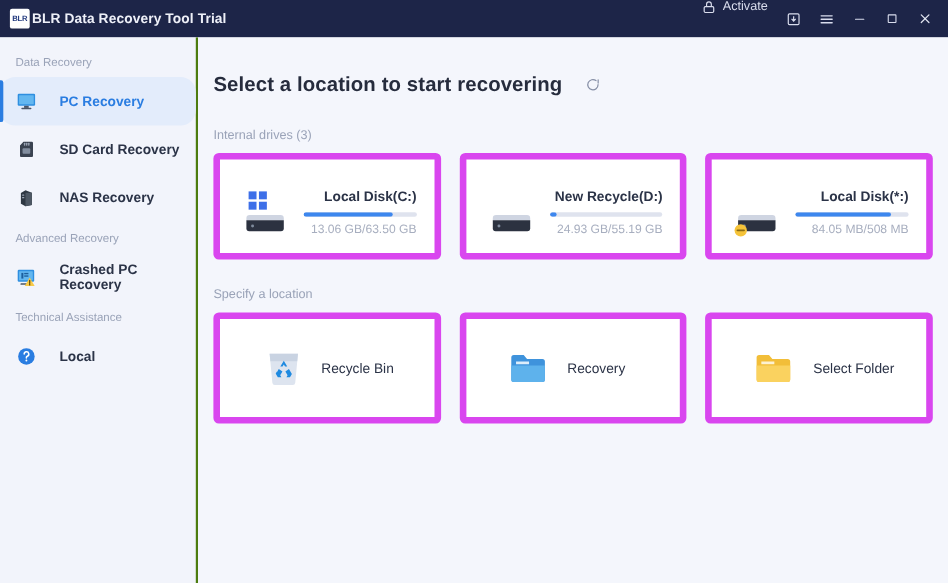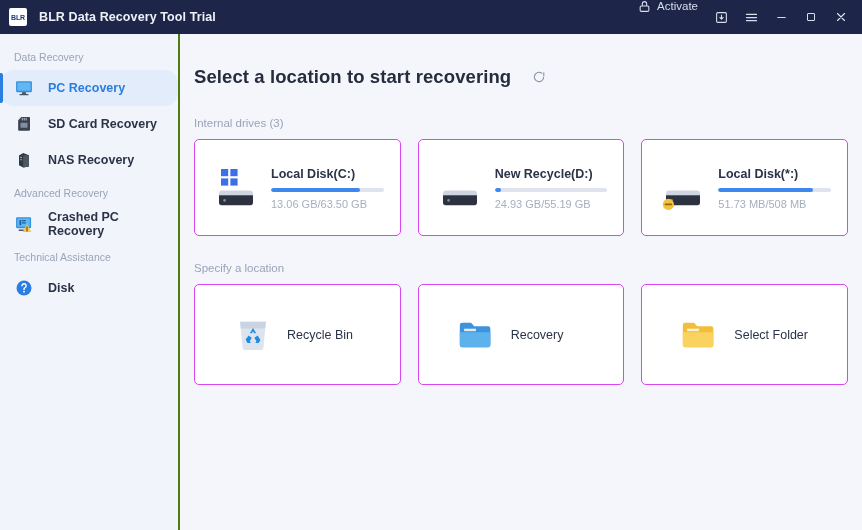--- a/index.html
+++ b/index.html
@@ -20,21 +20,21 @@
     color: #e8ebf5;
     user-select: none;
   }
   .logo-box {
     width: 18px; height: 18px; border-radius: 2px;
     background: #ffffff;
     display: flex; align-items: center; justify-content: center;
     flex: 0 0 18px;
   }
   .logo-text { font-size: 7px; font-weight: bold; color: #22397e; letter-spacing: -0.2px; }
-  .app-title { font-size: 12.5px; font-weight: bold; margin-left: 12px; color: #eef0f8; letter-spacing: .1px; }
+  .app-title { font-size: 12.5px; font-weight: bold; margin-left: 2px; color: #eef0f8; letter-spacing: .1px; }
   .tb-spacer { flex: 1 1 auto; }
   .tb-item {
     display: flex; align-items: flex-start; gap: 6px;
     height: 34px; padding: 0 8px;
     color: #d9dded; font-size: 11.5px;
   }
   .tb-btn {
     width: 30px; height: 34px;
     display: flex; align-items: center; justify-content: center;
     color: #d9dded;
@@ -50,24 +50,24 @@
     background: #f2f4fb;
     border-right: 2px solid #4d7c0f;
     padding-top: 8px;
   }
   .side-group-label {
     font-size: 10.5px; color: #9aa3b8;
     padding: 9px 0 7px 14px;
   }
   .side-item {
     position: relative;
-    height: 36px;
+    height: 44px;
     display: flex; align-items: center;
     padding-left: 14px;
-    gap: 14px;
+    gap: 20px;
     font-size: 12.5px; font-weight: bold;
     color: #2b3347;
     border-radius: 14px;
   }
   .side-item.active { background: #e3ecfb; color: #2a7de1; }
   .side-item.active::before {
     content: ""; position: absolute; left: 0; top: 3px; bottom: 3px;
     width: 3px; background: #2a7de1; border-radius: 0 2px 2px 0;
   }
   .side-icon { width: 20px; height: 20px; flex: 0 0 20px; position: relative; }
@@ -85,24 +85,25 @@
   .page-title { font-size: 18.5px; font-weight: bold; color: #262c3d; letter-spacing: .1px; }
   .refresh-icon { color: #7f88a0; display: flex; align-items: center; }
 
   .section-label { font-size: 11.5px; color: #9aa3b8; margin-bottom: 10px; }
 
   .card-grid { display: flex; gap: 17px; }
   .card {
     flex: 1 1 0; min-width: 0;
     height: 97px;
     background: #ffffff;
-    border: 1px solid #d946ef;
+    border: 6px solid #d946ef;
     border-radius: 5px;
     display: flex; align-items: flex-start;
     padding: 26px 16px 0 16px;
+    text-align: right;
   }
   .card.place { height: 101px; align-items: center; padding-top: 0; }
 
   .drive-icon { width: 56px; flex: 0 0 56px; height: 46px; position: relative; margin-right: 4px; }
   .drive-info { flex: 1 1 auto; min-width: 0; padding-top: 1px; }
   .drive-name { font-size: 12.5px; font-weight: bold; color: #2b3347; margin-bottom: 7px; }
   .bar-track { height: 4px; border-radius: 2px; background: #dfe3ee; overflow: hidden; margin-bottom: 6px; }
   .bar-fill { height: 100%; border-radius: 2px; background: #3d87ee; }
   .drive-size { font-size: 11px; color: #a7aebf; }
 
@@ -239,21 +240,21 @@
       <div class="side-group-label">Technical Assistance</div>
 
       <div class="side-item">
         <span class="side-icon">
           <svg width="20" height="20" viewBox="0 0 24 24">
             <circle cx="12" cy="12" r="9" fill="#2a7de1"></circle>
             <path d="M9.6 9.4a2.5 2.5 0 1 1 3.3 2.4c-.6.25-.9.7-.9 1.4v.5" fill="none" stroke="#ffffff" stroke-width="1.7" stroke-linecap="round"></path>
             <circle cx="12" cy="16.4" r="1.05" fill="#ffffff"></circle>
           </svg>
         </span>
-        <span>Disk</span>
+        <span>Local</span>
       </div>
     </div>
 
     <div class="main">
       <div class="main-inner">
 
         <div class="page-title-row">
           <div class="page-title">Select a location to start recovering</div>
           <span class="refresh-icon">
             <svg width="14" height="14" viewBox="0 0 24 24" fill="none" stroke="#868fa6" stroke-width="1.9" stroke-linecap="round">
@@ -315,21 +316,21 @@
                   <circle cx="10.4" cy="38.4" r="5.6" fill="#f5c339"></circle>
                   <path d="M7.4 38.4h6" stroke="#8a6a12" stroke-width="1.6" stroke-linecap="round"></path>
                 </g>
               </svg>
             </span>
             <div class="drive-info">
               <div class="drive-name">Local Disk(*:)</div>
               <div class="bar-track">
                 <div class="bar-fill" style="width: 84%;"></div>
               </div>
-              <div class="drive-size">51.73 MB/508 MB</div>
+              <div class="drive-size">84.05 MB/508 MB</div>
             </div>
           </div>
         </div>
 
         <div class="block-gap"></div>
 
         <div class="section-label">Specify a location</div>
 
         <div class="card-grid">
 

